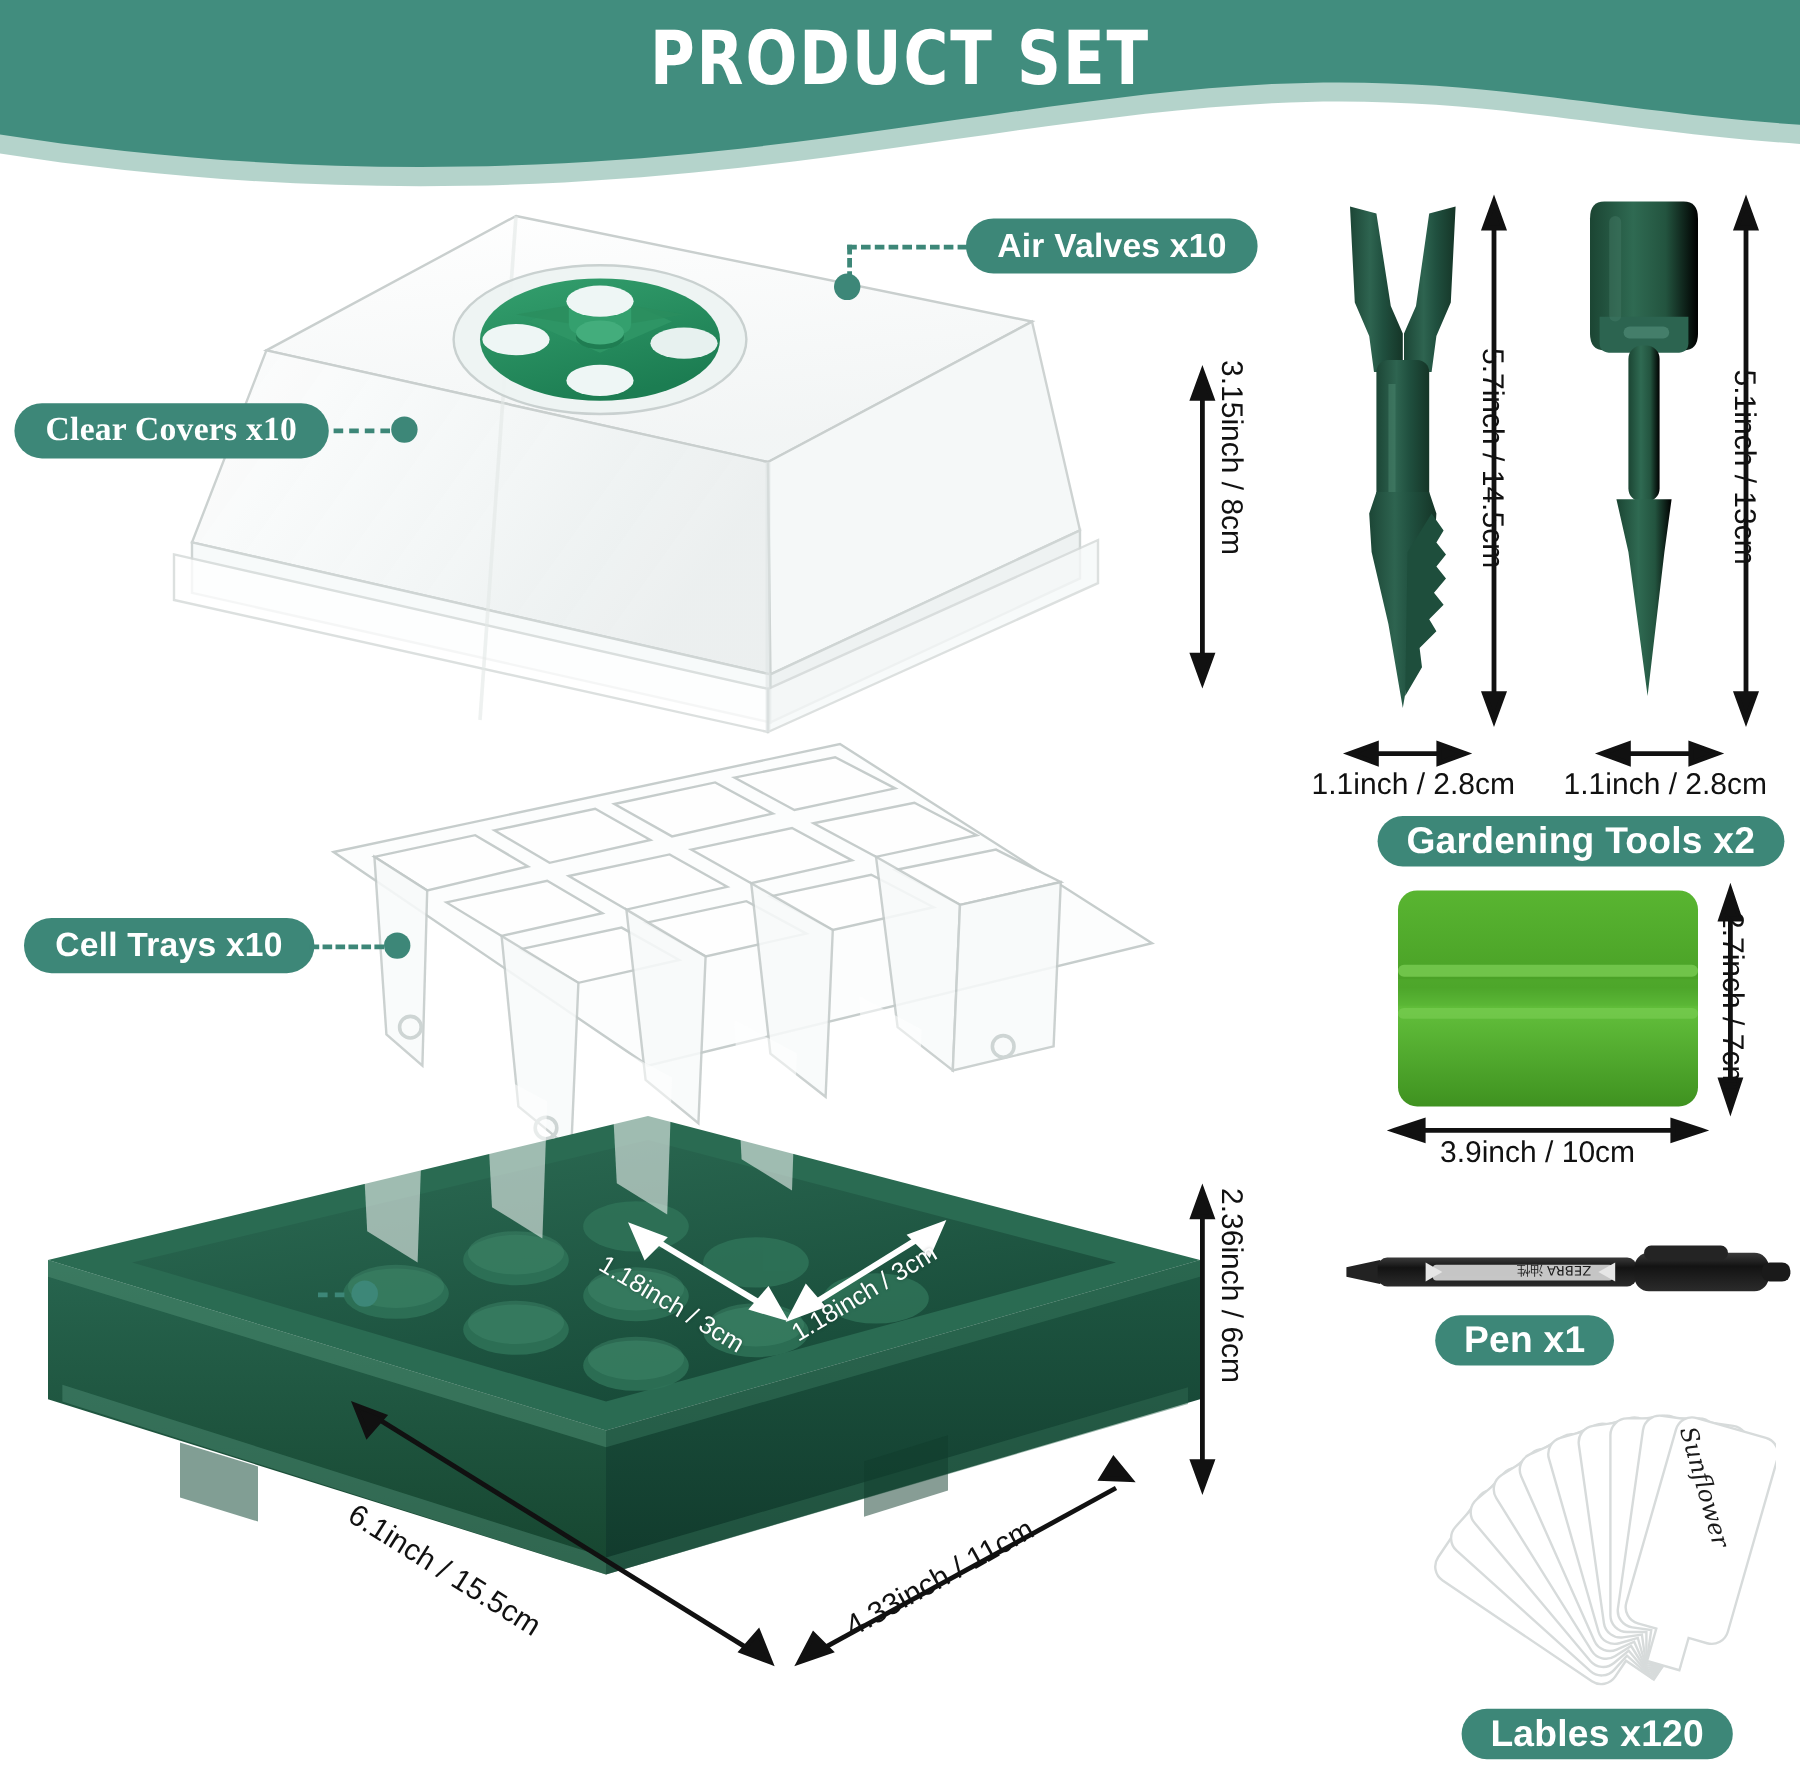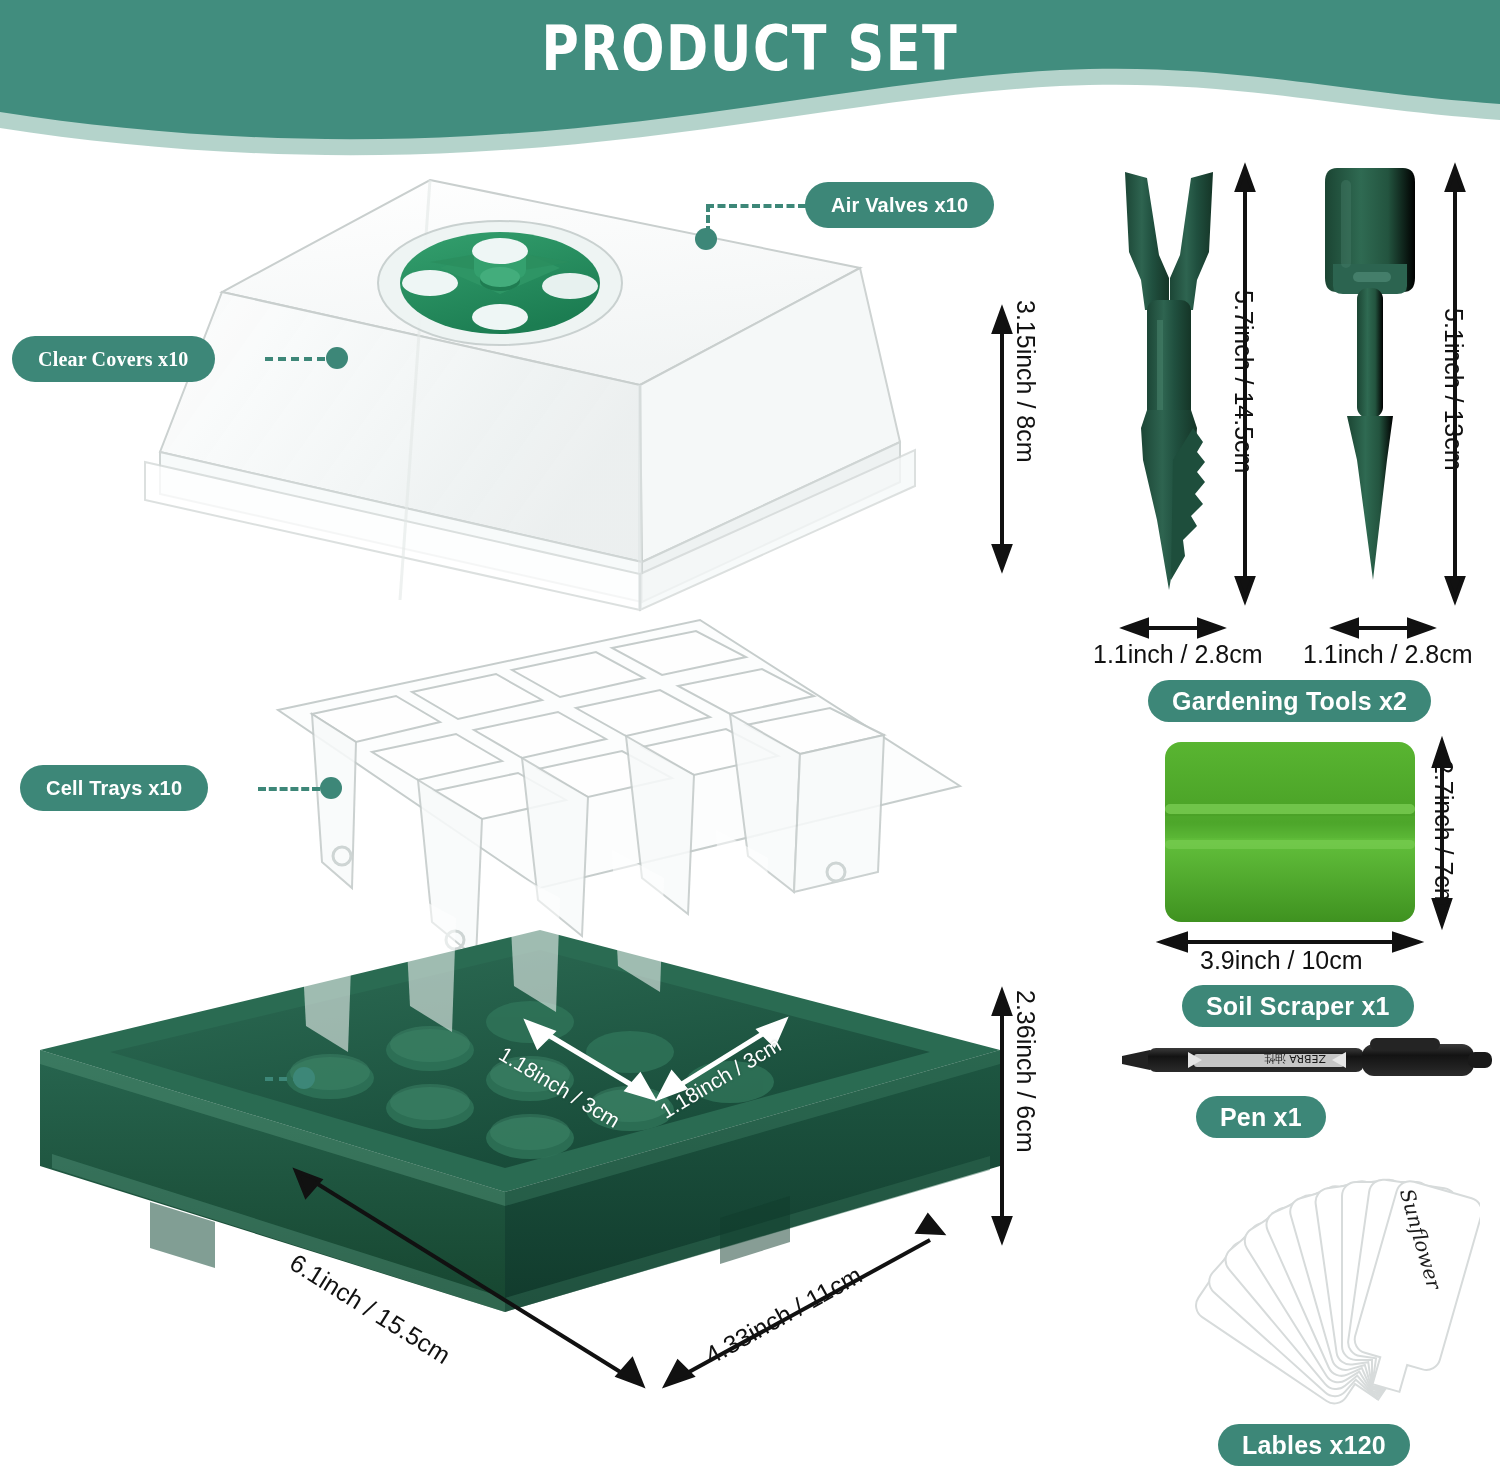--- a/index.html
+++ b/index.html
@@ -18,22 +18,22 @@
     transform:scaleX(0.82); transform-origin:center top;
     font-family:"DejaVu Sans", sans-serif;
   }
 
   
   .pill {
     position:absolute; background:#3d8778; color:#fff; border-radius:999px;
     font-weight:700; white-space:nowrap; display:flex; align-items:center;
     justify-content:center; letter-spacing:.2px;
   }
-  .pill-lg { height:46px; font-size:20px; padding:0 26px; }
-  .pill-md { height:42px; font-size:25px; padding:0 24px; }
+  .pill-lg { height:46px; font-size:28px; padding:0 26px; }
+  .pill-md { height:42px; font-size:31px; padding:0 24px; }
 
   .dashline { position:absolute; border-top:4px dashed #3d8778; }
   .dashline-v { position:absolute; border-left:4px dashed #3d8778; }
   .dot { position:absolute; width:22px; height:22px; border-radius:50%; background:#3d8778; }
 
   
   .dim { position:absolute; font-size:25px; color:#111; white-space:nowrap;
          font-family:"Liberation Sans", sans-serif; }
   .dim-white { color:#fff; font-size:21px; text-shadow:0 0 3px rgba(0,0,0,.25); }
   .rot90 { transform:rotate(90deg); transform-origin:left top; }
@@ -345,23 +345,20 @@
       <polygon points="352,12 344,36 360,36"></polygon>
       <polygon points="352,194 344,170 360,170"></polygon>
       <line x1="90" y1="212" x2="310" y2="212" stroke-width="4"></line>
       <polygon points="72,212 96,204 96,220"></polygon>
       <polygon points="328,212 304,204 304,220"></polygon>
     </g>
   </svg>
   <div class="dim rot90" style="left:1458px; top:760px;">2.7inch / 7cm</div>
   <div class="dim" style="left:1200px; top:946px;">3.9inch / 10cm</div>
 
-  <div class="pill pill-md sect-label" style="left:1182px; top:985px;">
-    <span>Soil Scraper x1</span>
-  </div>
 
   <svg style="position:absolute;left:1090px;top:1030px;width:410px;height:70px;" viewBox="0 0 410 70">
     <defs>
       <linearGradient id="gPen" x1="0" y1="0" x2="0" y2="1">
         <stop offset="0%" stop-color="#3a3a3a"></stop>
         <stop offset="35%" stop-color="#131313"></stop>
         <stop offset="100%" stop-color="#2b2b2b"></stop>
       </linearGradient>
     </defs>
     <path d="M32,26 L60,20 L60,40 L32,34 Z" fill="#222"></path>

